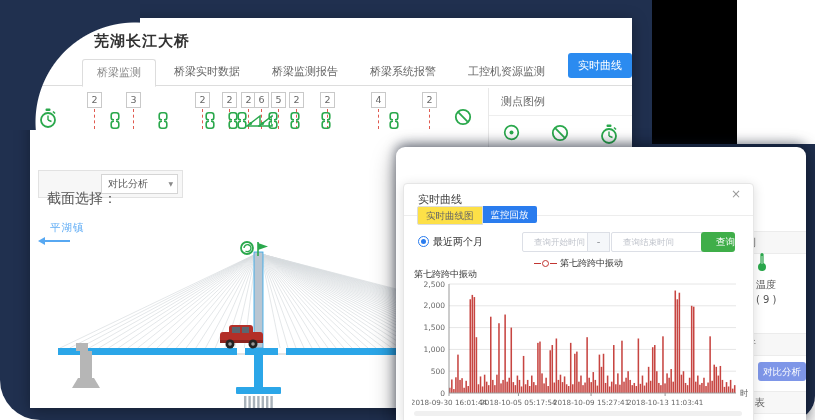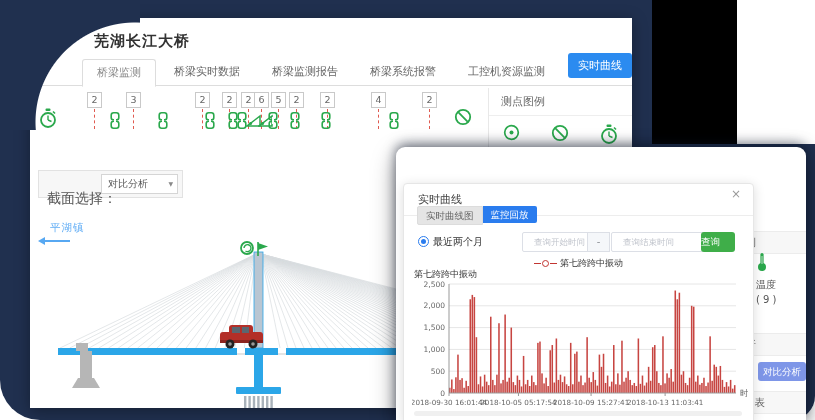--- a/index.html
+++ b/index.html
@@ -54,33 +54,33 @@
   .rp-btn{position:absolute;left:362px;top:215px;width:48px;height:19px;background:#7e96e8;border-radius:3px;
           color:#fff;font-size:9.5px;text-align:center;line-height:19px;cursor:pointer;}
   
   .modal{position:absolute;left:7px;top:36px;width:349px;height:237px;background:#fff;border:1px solid #e6e6e6;
           border-radius:4px 4px 0 0;box-shadow:0 2px 12px rgba(0,0,0,.14);}
   .modal-head{position:relative;height:15px;padding:4px 0 12px 14px;border-bottom:1px solid #ededed;}
   .modal-title{font-size:11px;color:#444;}
   .modal-close{position:absolute;right:12px;top:3px;font-size:12px;color:#999;cursor:pointer;}
   .m-tabs{position:absolute;left:13px;top:22px;display:flex;}
   .m-tab{height:17px;line-height:17px;padding:0 8px;font-size:9.5px;cursor:pointer;}
-  .m-tab.plain{border:1px solid #dcdcdc;color:#666;border-radius:2px 0 0 2px;background:#e5e5e5;}
+  .m-tab.plain{border:1px solid #dcdcdc;color:#666;border-radius:2px 0 0 2px;background:#fde047;}
   .m-tab.blue{background:#2a7cee;color:#fff;border-radius:0 2px 2px 0;}
   .ctrl-row{position:absolute;left:13px;top:48px;width:325px;height:22px;}
   .radio{position:absolute;left:1px;top:4px;width:9px;height:9px;border:1px solid #2a7cee;border-radius:50%;}
   .radio:after{content:"";position:absolute;left:2px;top:2px;width:5px;height:5px;border-radius:50%;background:#2a7cee;}
   .radio-lbl{position:absolute;left:16px;top:3px;font-size:10px;color:#333;}
   .mini-input{position:absolute;top:0;height:18px;border:1px solid #dcdfe6;border-radius:2px;font-size:8.5px;
           color:#666;padding:0 11px;background:#fff;font-family:"DejaVu Sans","Liberation Sans",sans-serif;}
   .mini-input::placeholder{color:#c0c4cc;}
   .range-sep{position:absolute;left:170px;top:0;width:21px;height:18px;background:#f5f7fa;border:1px solid #dcdfe6;
           font-size:10px;color:#909399;text-align:center;line-height:18px;}
   .search-btn{position:absolute;left:284px;top:0;width:34px;height:20px;background:#3fae49;border-radius:3px;
-          color:#fff;font-size:9.5px;text-align:left;line-height:20px;cursor:pointer;}
+          color:#fff;font-size:9.5px;text-align:right;line-height:20px;cursor:pointer;}
   .legend-row{position:absolute;left:0;top:73px;width:349px;text-align:center;font-size:9px;color:#333;}
   .legend-row .d{display:inline-block;width:7px;height:1.5px;background:#c23531;vertical-align:middle;}
   .legend-row .c{display:inline-block;width:5px;height:5px;border:1.5px solid #c23531;border-radius:50%;
           vertical-align:middle;margin:0 1px;background:#fff;}
   #chart-holder{position:absolute;left:8px;top:84px;width:336px;height:145px;}
   .scrollbar{position:absolute;left:10px;top:227px;width:328px;height:5px;background:#f0f0f0;border-radius:3px;}
 </style>
 </head>
 <body>
 

